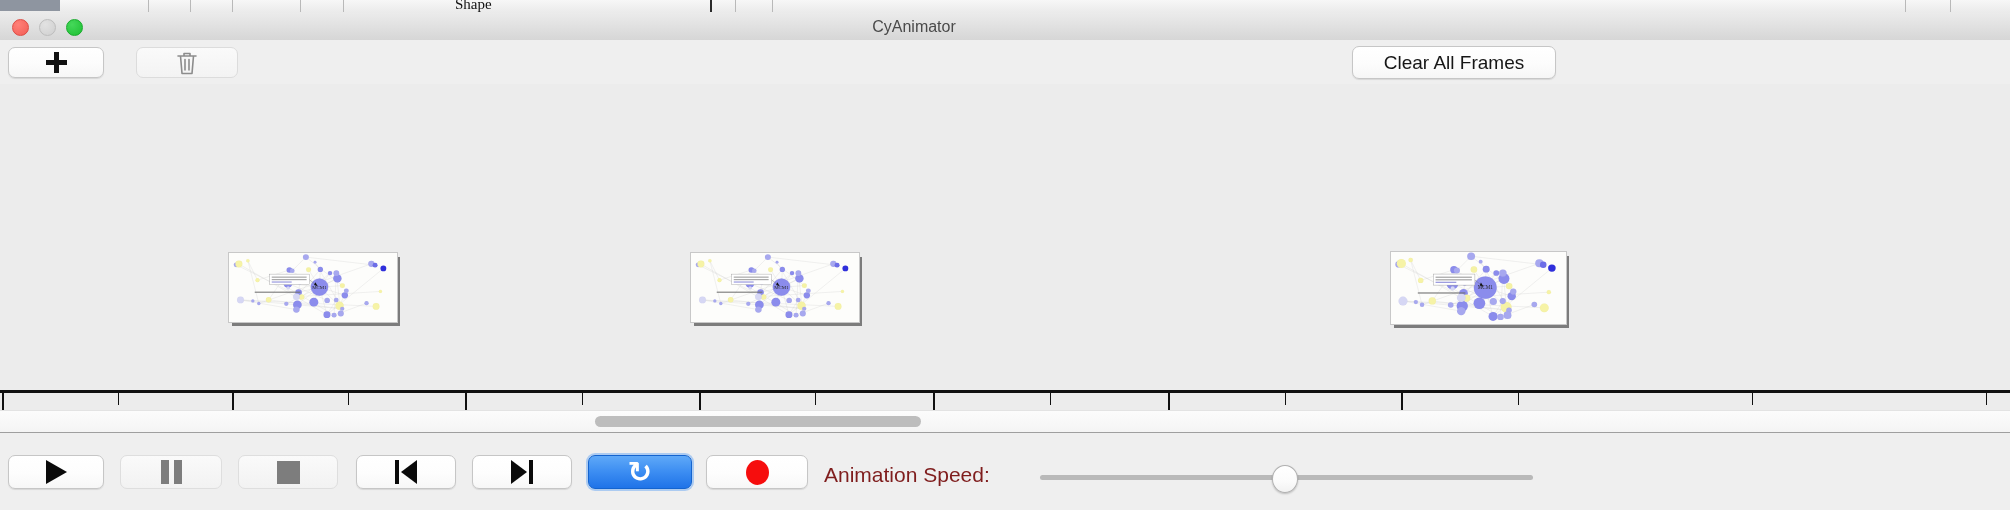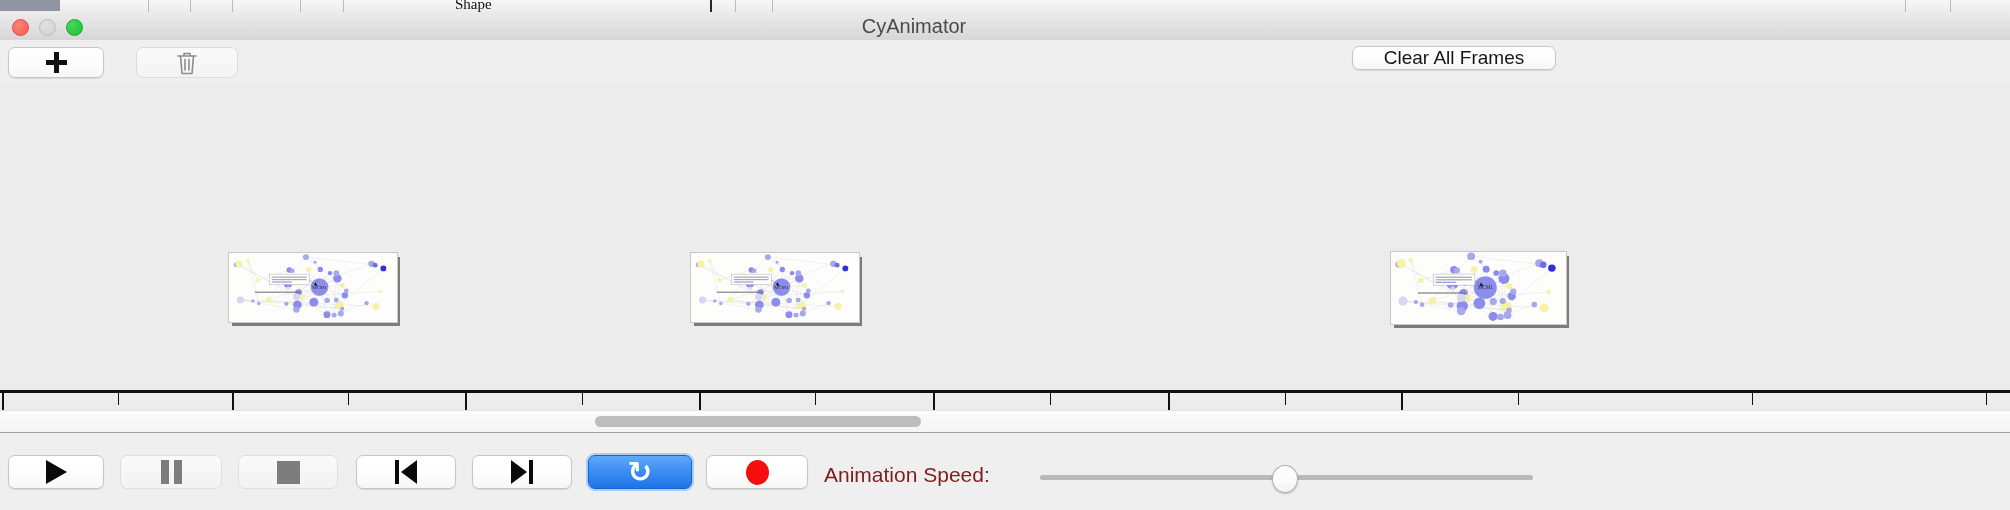--- a/index.html
+++ b/index.html
@@ -25,34 +25,34 @@
   
   .titlebar{position:absolute;left:0;top:13px;width:2010px;height:27px;
     background:linear-gradient(180deg,#ebebeb 0%,#d6d6d6 100%);
     border-bottom:1px solid #b4b4b4;}
   .lights{position:absolute;left:12px;top:6px;display:flex;gap:10px;}
   .light{width:15px;height:15px;border-radius:50%;}
   .light.red{background:radial-gradient(circle at 35% 30%,#ff8078,#f25d55);border:1px solid #dd4b44;}
   .light.yellow{background:radial-gradient(circle at 35% 30%,#e2e2e2,#cfcfcf);border:1px solid #bdbdbd;}
   .light.green{background:radial-gradient(circle at 35% 30%,#45d85a,#1dbf32);border:1px solid #17ab2b;}
   .wtitle{position:absolute;left:0;top:0;width:1828px;height:27px;line-height:27px;
-     text-align:center;font-size:20px;color:#4a4a4a;}
+     text-align:center;font-size:16px;color:#4a4a4a;}
 
   
   .toolbar{position:absolute;left:0;top:40px;width:2010px;height:44px;
     background:#efefef;border-bottom:1px solid #bfbfbf;}
   .btn{position:absolute;box-sizing:border-box;border-radius:7px;
      border:1px solid #c6c6c6;display:flex;align-items:center;justify-content:center;}
   .btn.white{background:linear-gradient(180deg,#ffffff 0%,#fcfcfc 55%,#f6f6f6 100%);
      box-shadow:0 1px 1px rgba(0,0,0,.10);}
   .btn.dis{background:linear-gradient(180deg,#fafafa 0%,#f3f3f3 100%);
      border-color:#dcdcdc;box-shadow:none;}
   .btn-add{left:8px;top:7px;width:96px;height:31px;}
   .btn-del{left:136px;top:7px;width:102px;height:31px;}
-  .btn-clear{left:1352px;top:6px;width:204px;height:24px;font-size:19px;color:#161616;}
+  .btn-clear{left:1352px;top:6px;width:204px;height:33px;font-size:19px;color:#161616;}
   .plus{position:relative;width:21px;height:21px;}
   .plus:before,.plus:after{content:"";position:absolute;background:#111;}
   .plus:before{left:8px;top:0;width:5px;height:21px;}
   .plus:after{left:0;top:8px;width:21px;height:5px;}
 
   
   .timeline{position:absolute;left:0;top:84px;width:2010px;height:306px;background:#ececec;}
   .frame{position:absolute;}
   .frame .shadow{position:absolute;left:4px;top:5px;width:100%;height:100%;background:#7c7c7c;}
   .frame .inner{position:absolute;left:0;top:0;width:100%;height:100%;

